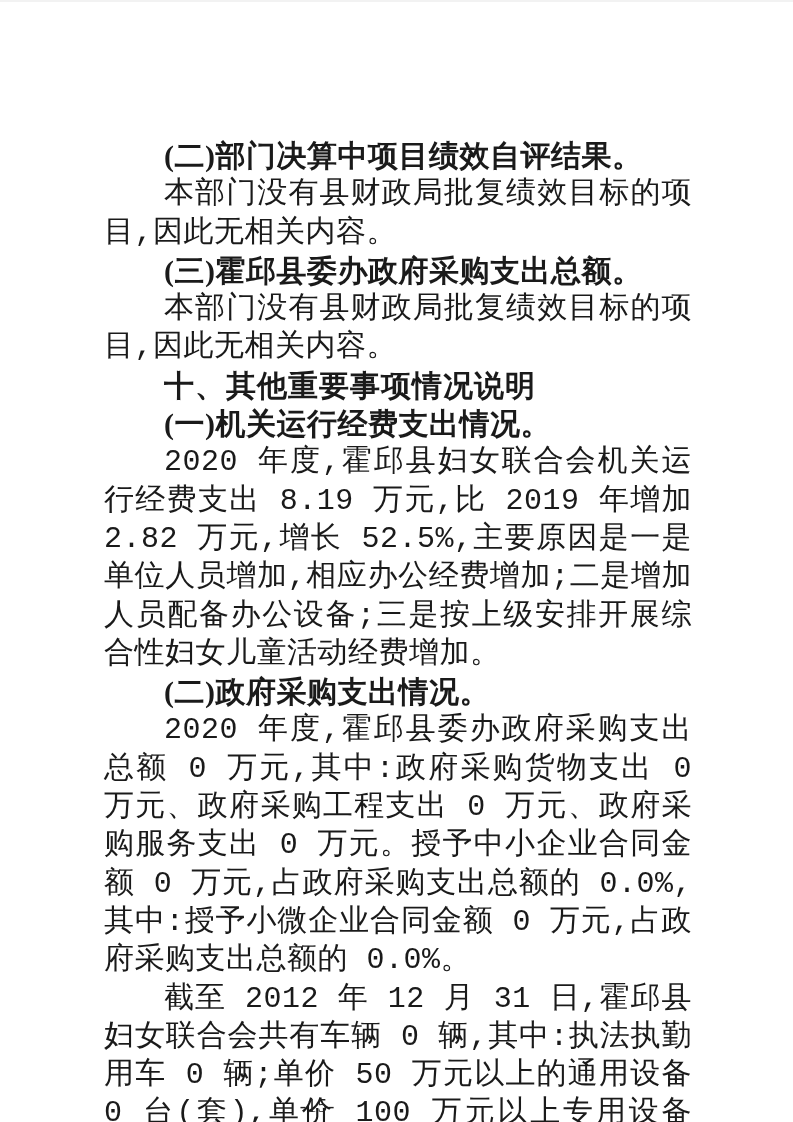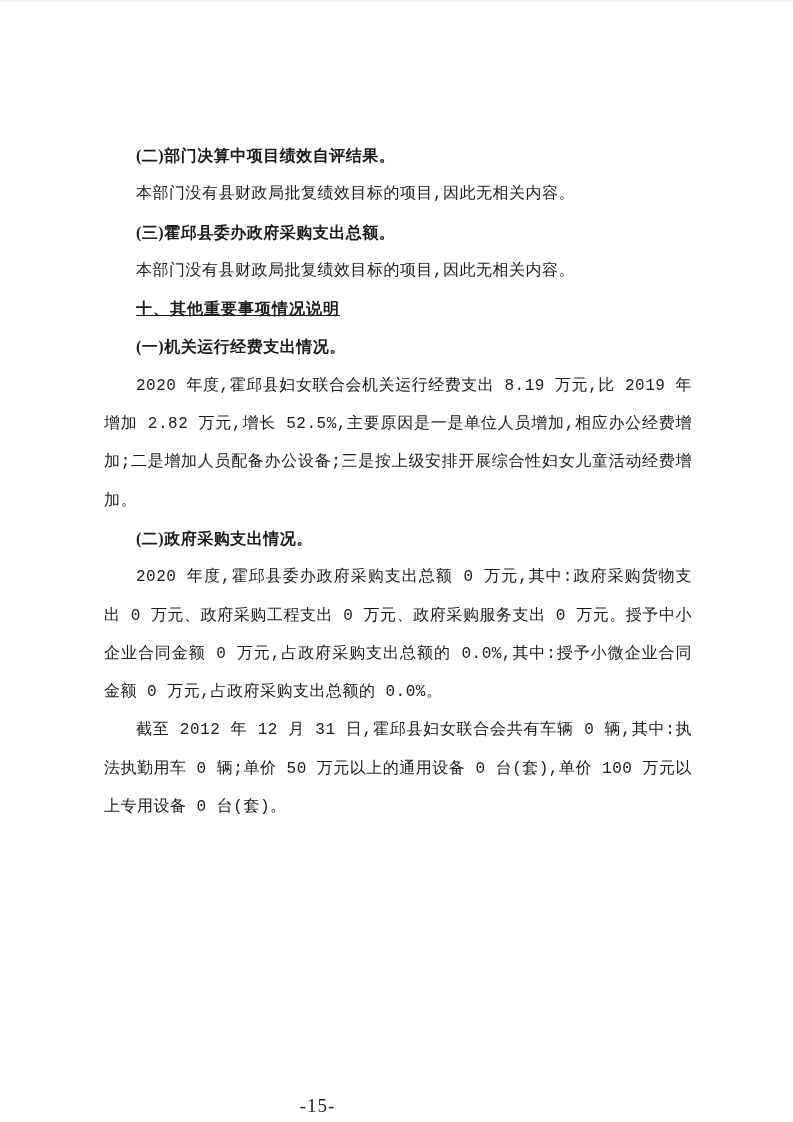--- a/index.html
+++ b/index.html
@@ -17,40 +17,39 @@
     border-top: 2px solid #f2f2f2;
     overflow: hidden;
     font-family: "Liberation Serif", "DejaVu Serif", serif;
   }
   .doc-content {
     width: 588px;
   }
   .doc-content p {
     margin: 0;
     padding: 0;
-    font-size: 16px;
+    font-size: 30px;
     line-height: 38.3px;
     color: #1a1a1a;
     text-align: justify;
     text-indent: 2em;
     letter-spacing: 0.5px;
   }
   p.para-body {
     font-family: Liberation Mono, monospace;
     font-weight: normal;
   }
   p.para-subheading {
     font-family: "Liberation Serif", "DejaVu Serif", serif;
     font-weight: bold;
   }
   p.para-section {
     font-family: "Liberation Sans", "DejaVu Sans", sans-serif;
     font-weight: bold;
     letter-spacing: 1px;
-    text-decoration: underline;
   }
   .page-footer {
     position: absolute;
     left: 0;
     top: 1093px;
     width: 635px;
     text-align: center;
     font-family: "Liberation Serif", "DejaVu Serif", serif;
     font-size: 19px;
     color: #222222;

